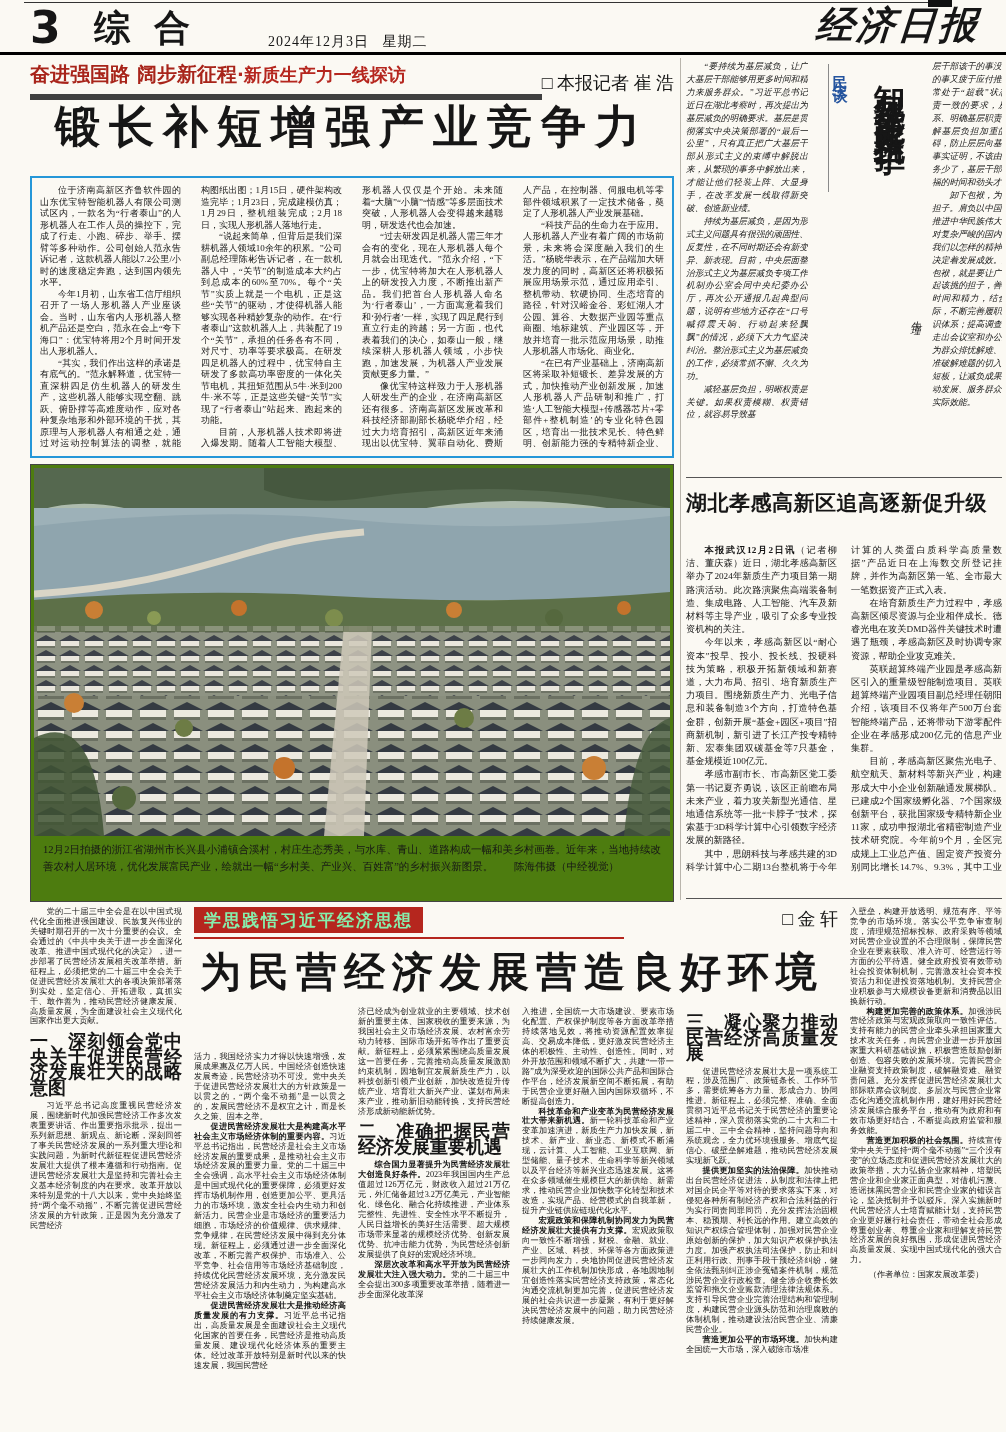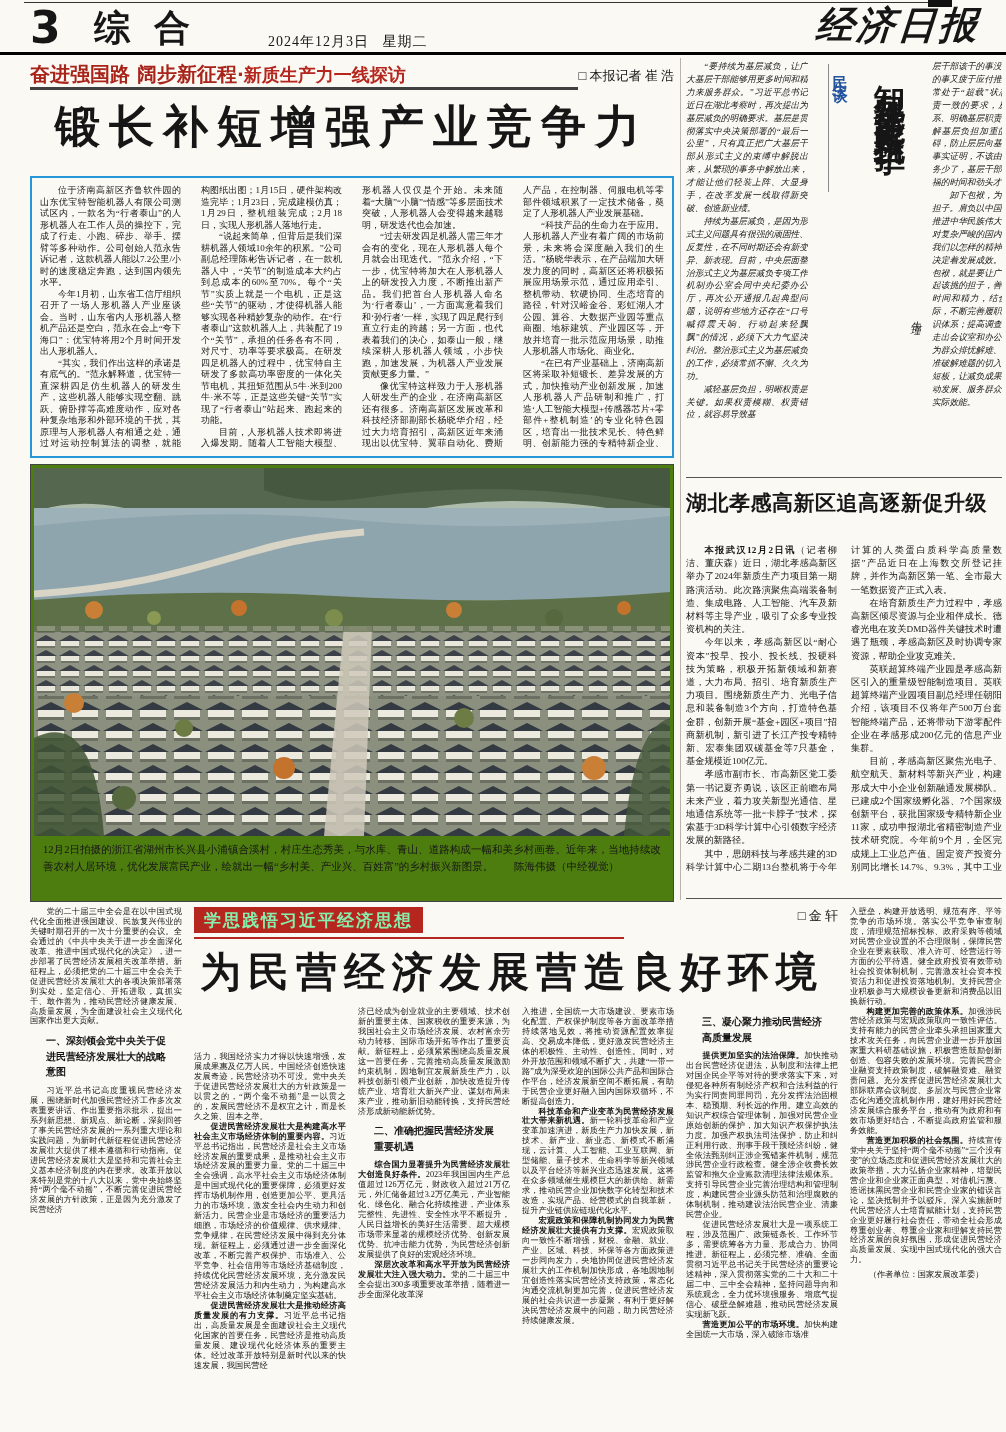--- a/index.html
+++ b/index.html
@@ -13,24 +13,24 @@
   .page-num{position:absolute;left:30px;top:6px;font:900 44px/1 "DejaVu Sans",sans-serif;}
   .section-title{position:absolute;left:94px;top:10px;font:900 36px/1 "Liberation Serif",serif;letter-spacing:24px;}
   .header-date{position:absolute;left:268px;top:33px;font-size:14px;letter-spacing:1px;}
   .masthead{position:absolute;right:26px;top:6px;font:bold 38px/1 "DejaVu Serif",serif;
             font-style:italic;letter-spacing:3px;transform:skewX(-4deg);}
   .header-rule{position:absolute;left:0;top:52px;width:1006px;height:3px;background:#000;}
 
   
   .main-kicker-row{position:absolute;left:30px;top:62px;width:644px;display:flex;
                    justify-content:space-between;align-items:flex-end;}
-  .kicker-wrap{border-bottom:3px solid #404040;padding-bottom:1px;width:562px;white-space:nowrap;}
+  .kicker-wrap{border-bottom:6px solid #404040;padding-bottom:8px;width:562px;white-space:nowrap;}
   .kicker-hl{color:#a8241a;font:900 20px/1.2 "DejaVu Sans",sans-serif;}
   .kicker-rest{color:#b5261e;font:bold 18px/1.2 "DejaVu Sans",sans-serif;}
-  .byline{font-size:13px;white-space:nowrap;padding-bottom:5px;}
+  .byline{font-size:18px;white-space:nowrap;padding-bottom:5px;}
   .main-headline{position:absolute;left:30px;top:98px;width:644px;text-align:center;
                  font:900 45px/1.3 "DejaVu Sans",sans-serif;letter-spacing:9px;white-space:nowrap;}
   .main-box{position:absolute;left:30px;top:176px;width:644px;height:282px;border:2px solid #2597d8;
             box-sizing:border-box;padding:7px 8px;display:flex;gap:20px;overflow:hidden;background:#fbf9f3;}
   .main-box .col{flex:1;overflow:hidden;font-size:9px;line-height:11.5px;text-align:justify;}
 
   
   .para{margin:0;text-indent:2em;}
   .para.cont,.para.quote-cont{text-indent:0;}
   .para .lead{font-weight:bold;}
@@ -73,21 +73,21 @@
             padding:3px 10px;letter-spacing:2px;}
   .bottom-headline{position:absolute;left:186px;top:948px;width:652px;text-align:center;
                    font:900 41px/1.2 "DejaVu Sans",sans-serif;letter-spacing:7px;white-space:nowrap;}
   .b-col{position:absolute;width:152px;font-size:8.2px;line-height:9.95px;text-align:justify;overflow:hidden;}
   #bcol1{left:30px; top:907px;height:525px;}
   #bcol2{left:194px;top:1007px;height:425px;margin-top:45px;}
   #bcol3{left:358px;top:1007px;height:425px;}
   #bcol4{left:522px;top:1007px;height:425px;}
   #bcol5{left:686px;top:1007px;height:425px;}
   #bcol6{left:850px;top:907px;height:525px;}
-  .b-col .para.subhead{font-size:10px;line-height:15.5px;margin:7px 16px 6px;}
+  .b-col .para.subhead{font-size:18px;line-height:15.5px;margin:7px 0 6px;}
 </style>
 </head>
 <body>
 
 <div class="page" data-interactable="false">
 
   <div class="topline" data-interactable="false"></div>
   <div class="topmark" data-interactable="false"></div>
 
   <div class="page-num" data-interactable="false">3</div>
@@ -266,22 +266,22 @@
     </div>
   <div class="b-col" id="bcol4" data-interactable="false">
 
   <p class="para cont" data-interactable="false"><span>入推进，全国统一大市场建设、要素市场化配置、产权保护制度等各方面改革举措持续落地见效，将推动资源配置效率提高、交易成本降低，更好激发民营经济主体的积极性、主动性、创造性。同时，对外开放范围和领域不断扩大，共建“一带一路”成为深受欢迎的国际公共产品和国际合作平台，经济发展新空间不断拓展，有助于民营企业更好融入国内国际双循环，不断提高创造力。</span></p>
       <p class="para p" data-interactable="false"><b class="lead">科技革命和产业变革为民营经济发展壮大带来新机遇。</b><span>新一轮科技革命和产业变革加速演进，新质生产力加快发展，新技术、新产业、新业态、新模式不断涌现，云计算、人工智能、工业互联网、新型储能、量子技术、生命科学等新兴领域以及平台经济等新兴业态迅速发展。这将在众多领域催生规模巨大的新供给、新需求，推动民营企业加快数字化转型和技术改造，实现产品、经营模式的自我革新，提升产业链供应链现代化水平。</span></p>
       <p class="para p" data-interactable="false"><b class="lead">宏观政策和保障机制协同发力为民营经济发展壮大提供有力支撑。</b><span>宏观政策取向一致性不断增强，财税、金融、就业、产业、区域、科技、环保等各方面政策进一步同向发力，央地协同促进民营经济发展壮大的工作机制加快形成，各地因地制宜创造性落实民营经济支持政策，常态化沟通交流机制更加完善，促进民营经济发展的社会共识进一步凝聚，有利于更好解决民营经济发展中的问题，助力民营经济持续健康发展。</span></p>
     </div>
   <div class="b-col" id="bcol5" data-interactable="false">
 
   <p class="para subhead" data-interactable="false"><span>三、凝心聚力推动民营经济高质量发展</span></p>
+      <p class="para p" data-interactable="false"><span>促进民营经济发展壮大是一项系统工程，涉及范围广、政策链条长、工作环节多，需要统筹各方力量、形成合力、协同推进。新征程上，必须完整、准确、全面贯彻习近平总书记关于民营经济的重要论述精神，深入贯彻落实党的二十大和二十届二中、三中全会精神，坚持问题导向和系统观念，全力优环境强服务、增底气提信心、破壁垒解难题，推动民营经济发展实现新飞跃。</span></p>
       <p class="para p" data-interactable="false"><b class="lead">提供更加坚实的法治保障。</b><span>加快推动出台民营经济促进法，从制度和法律上把对国企民企平等对待的要求落实下来，对侵犯各种所有制经济产权和合法利益的行为实行同责同罪同罚，充分发挥法治固根本、稳预期、利长远的作用。建立高效的知识产权综合管理体制，加强对民营企业原始创新的保护，加大知识产权保护执法力度。加强产权执法司法保护，防止和纠正利用行政、刑事手段干预经济纠纷，健全依法甄别纠正涉企冤错案件机制，规范涉民营企业行政检查。健全涉企收费长效监管和拖欠企业账款清理法律法规体系。支持引导民营企业完善治理结构和管理制度，构建民营企业源头防范和治理腐败的体制机制，推动建设法治民营企业、清廉民营企业。</span></p>
-      <p class="para p" data-interactable="false"><span>促进民营经济发展壮大是一项系统工程，涉及范围广、政策链条长、工作环节多，需要统筹各方力量、形成合力、协同推进。新征程上，必须完整、准确、全面贯彻习近平总书记关于民营经济的重要论述精神，深入贯彻落实党的二十大和二十届二中、三中全会精神，坚持问题导向和系统观念，全力优环境强服务、增底气提信心、破壁垒解难题，推动民营经济发展实现新飞跃。</span></p>
       <p class="para p" data-interactable="false"><b class="lead">营造更加公平的市场环境。</b><span>加快构建全国统一大市场，深入破除市场准</span></p>
     </div>
   <div class="b-col" id="bcol6" data-interactable="false">
 
   <p class="para cont" data-interactable="false"><span>入壁垒，构建开放透明、规范有序、平等竞争的市场环境。落实公平竞争审查制度，清理规范招标投标、政府采购等领域对民营企业设置的不合理限制，保障民营企业在要素获取、准入许可、经营运行等方面的公平待遇。健全政府投资有效带动社会投资体制机制，完善激发社会资本投资活力和促进投资落地机制。支持民营企业积极参与大规模设备更新和消费品以旧换新行动。</span></p>
       <p class="para p" data-interactable="false"><b class="lead">构建更加完善的政策体系。</b><span>加强涉民营经济政策与宏观政策取向一致性评估。支持有能力的民营企业牵头承担国家重大技术攻关任务，向民营企业进一步开放国家重大科研基础设施，积极营造鼓励创新创造、包容失败的发展环境。完善民营企业融资支持政策制度，破解融资难、融资贵问题。充分发挥促进民营经济发展壮大部际联席会议制度、多层次与民营企业常态化沟通交流机制作用，建好用好民营经济发展综合服务平台，推动有为政府和有效市场更好结合，不断提高政府监管和服务效能。</span></p>
       <p class="para p" data-interactable="false"><b class="lead">营造更加积极的社会氛围。</b><span>持续宣传党中央关于坚持“两个毫不动摇”“三个没有变”的立场态度和促进民营经济发展壮大的政策举措，大力弘扬企业家精神，培塑民营企业和企业家正面典型，对借机污蔑、造谣抹黑民营企业和民营企业家的错误言论，坚决抵制并予以驳斥。深入实施新时代民营经济人士培育赋能计划，支持民营企业更好履行社会责任，带动全社会形成尊重创业者、尊重企业家和理解支持民营经济发展的良好氛围，形成促进民营经济高质量发展、实现中国式现代化的强大合力。</span></p>
       <p class="para signoff" data-interactable="false"><span>（作者单位：国家发展改革委）</span></p>
     </div>
 

